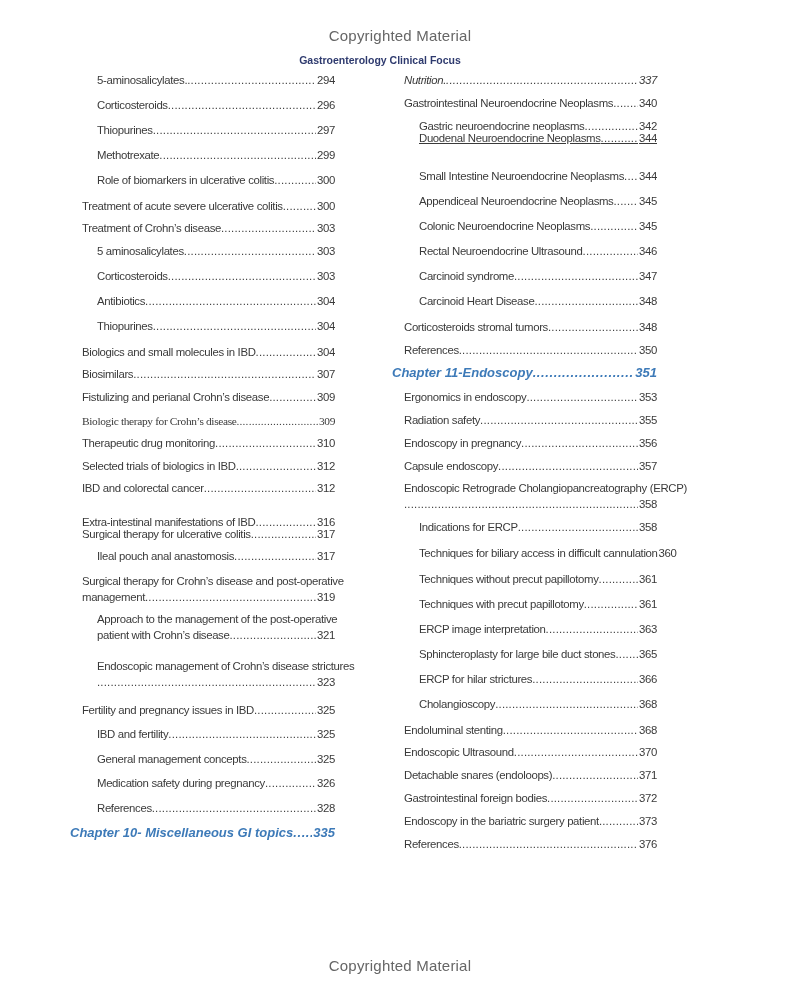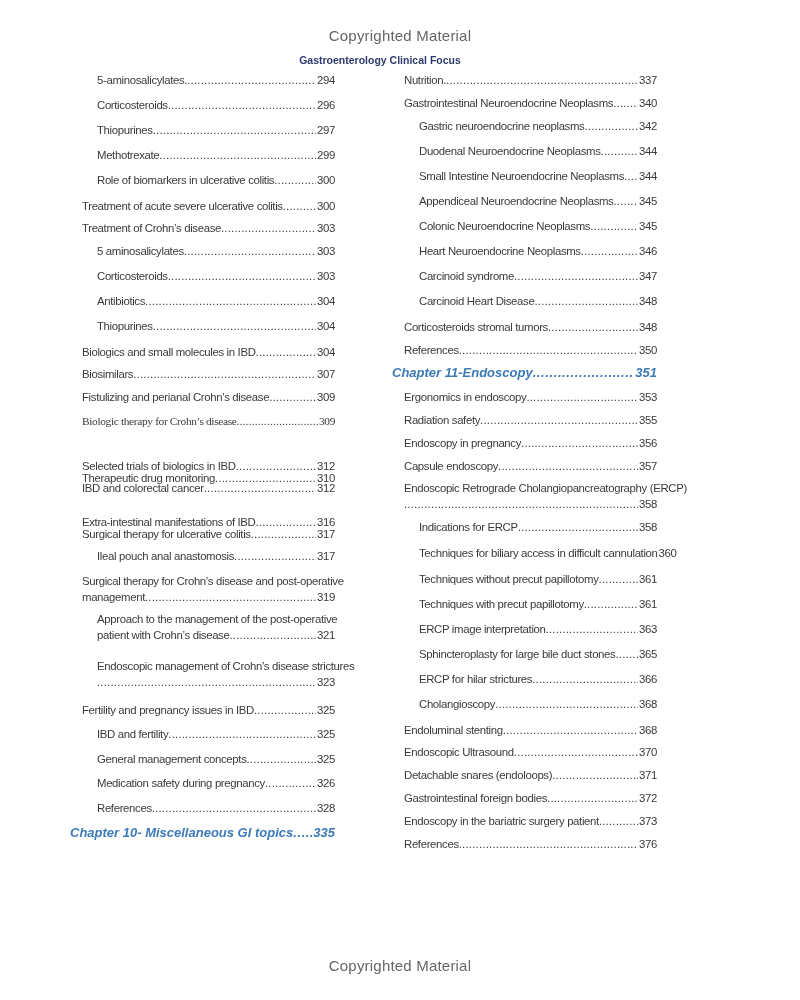--- a/index.html
+++ b/index.html
@@ -130,21 +130,21 @@
         <span class="pg">309</span>
       </div>
     </div>
     <div class="entry lvl1" style="position: absolute; top: 345px; left: 0px; right: 0px; font-family: Liberation Serif, serif;">
       <div class="row">
         <span class="title">Biologic therapy for Crohn’s disease</span>
         <span class="dots"></span>
         <span class="pg">309</span>
       </div>
     </div>
-    <div class="entry lvl1" style="position: absolute; top: 367px; left: 0px; right: 0px; margin-top: 35px;">
+    <div class="entry lvl1" style="position: absolute; top: 367px; left: 0px; right: 0px;">
       <div class="row">
         <span class="title">Therapeutic drug monitoring</span>
         <span class="dots"></span>
         <span class="pg">310</span>
       </div>
     </div>
     <div class="entry lvl1" style="position: absolute; top: 390px; left: 0px; right: 0px;">
       <div class="row">
         <span class="title">Selected trials of biologics in IBD</span>
         <span class="dots"></span>
@@ -240,42 +240,42 @@
     </div>
     <div class="entry chapter" style="position: absolute; top: 757px; left: 0px; right: 0px;">
       <div class="row">
         <span class="title">Chapter 10- Miscellaneous GI topics</span>
         <span class="dots"></span>
         <span class="pg">335</span>
       </div>
     </div>
   </div>
 <div class="col right">
-    <div class="entry rlvl1" style="position: absolute; top: 4px; left: 0px; right: 0px;">
+    <div class="entry rlvl1" style="position: absolute; top: 4px; left: 0px; right: 0px; font-style: italic;">
       <div class="row">
         <span class="title">Nutrition.</span>
         <span class="dots"></span>
         <span class="pg">337</span>
       </div>
     </div>
     <div class="entry rlvl1" style="position: absolute; top: 27px; left: 0px; right: 0px;">
       <div class="row">
         <span class="title">Gastrointestinal Neuroendocrine Neoplasms</span>
         <span class="dots"></span>
         <span class="pg">340</span>
       </div>
     </div>
     <div class="entry rlvl2" style="position: absolute; top: 50px; left: 0px; right: 0px;">
       <div class="row">
         <span class="title">Gastric neuroendocrine neoplasms</span>
         <span class="dots"></span>
         <span class="pg">342</span>
       </div>
     </div>
-    <div class="entry rlvl2" style="position: absolute; top: 75px; left: 0px; right: 0px;">
+    <div class="entry rlvl2" style="position: absolute; top: 62px; left: 0px; right: 0px; text-decoration: underline;">
       <div class="row">
         <span class="title">Duodenal Neuroendocrine Neoplasms</span>
         <span class="dots"></span>
         <span class="pg">344</span>
       </div>
     </div>
     <div class="entry rlvl2" style="position: absolute; top: 100px; left: 0px; right: 0px;">
       <div class="row">
         <span class="title">Small Intestine Neuroendocrine Neoplasms</span>
         <span class="dots"></span>
@@ -291,21 +291,21 @@
     </div>
     <div class="entry rlvl2" style="position: absolute; top: 150px; left: 0px; right: 0px;">
       <div class="row">
         <span class="title">Colonic Neuroendocrine Neoplasms</span>
         <span class="dots"></span>
         <span class="pg">345</span>
       </div>
     </div>
     <div class="entry rlvl2" style="position: absolute; top: 175px; left: 0px; right: 0px;">
       <div class="row">
-        <span class="title">Heart Neuroendocrine Neoplasms</span>
+        <span class="title">Rectal Neuroendocrine Ultrasound</span>
         <span class="dots"></span>
         <span class="pg">346</span>
       </div>
     </div>
     <div class="entry rlvl2" style="position: absolute; top: 200px; left: 0px; right: 0px;">
       <div class="row">
         <span class="title">Carcinoid syndrome</span>
         <span class="dots"></span>
         <span class="pg">347</span>
       </div>

